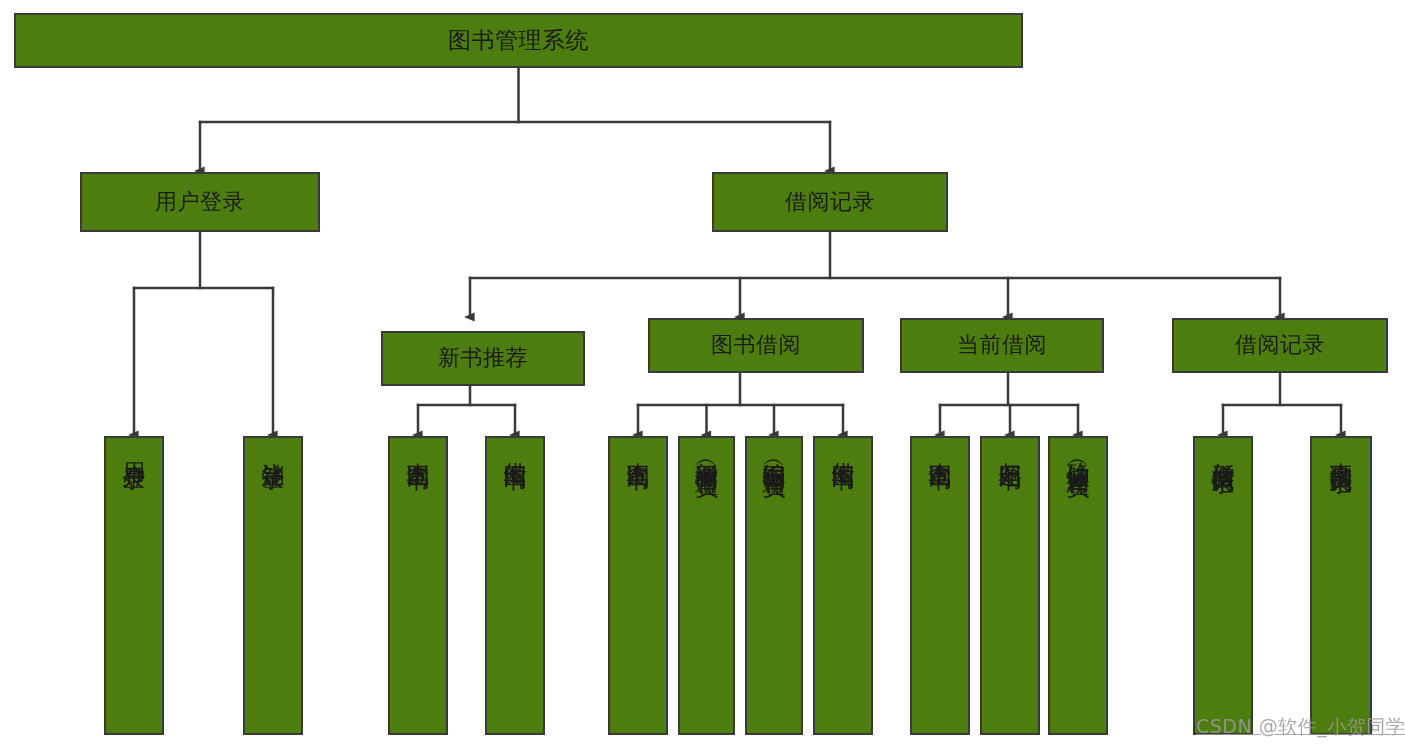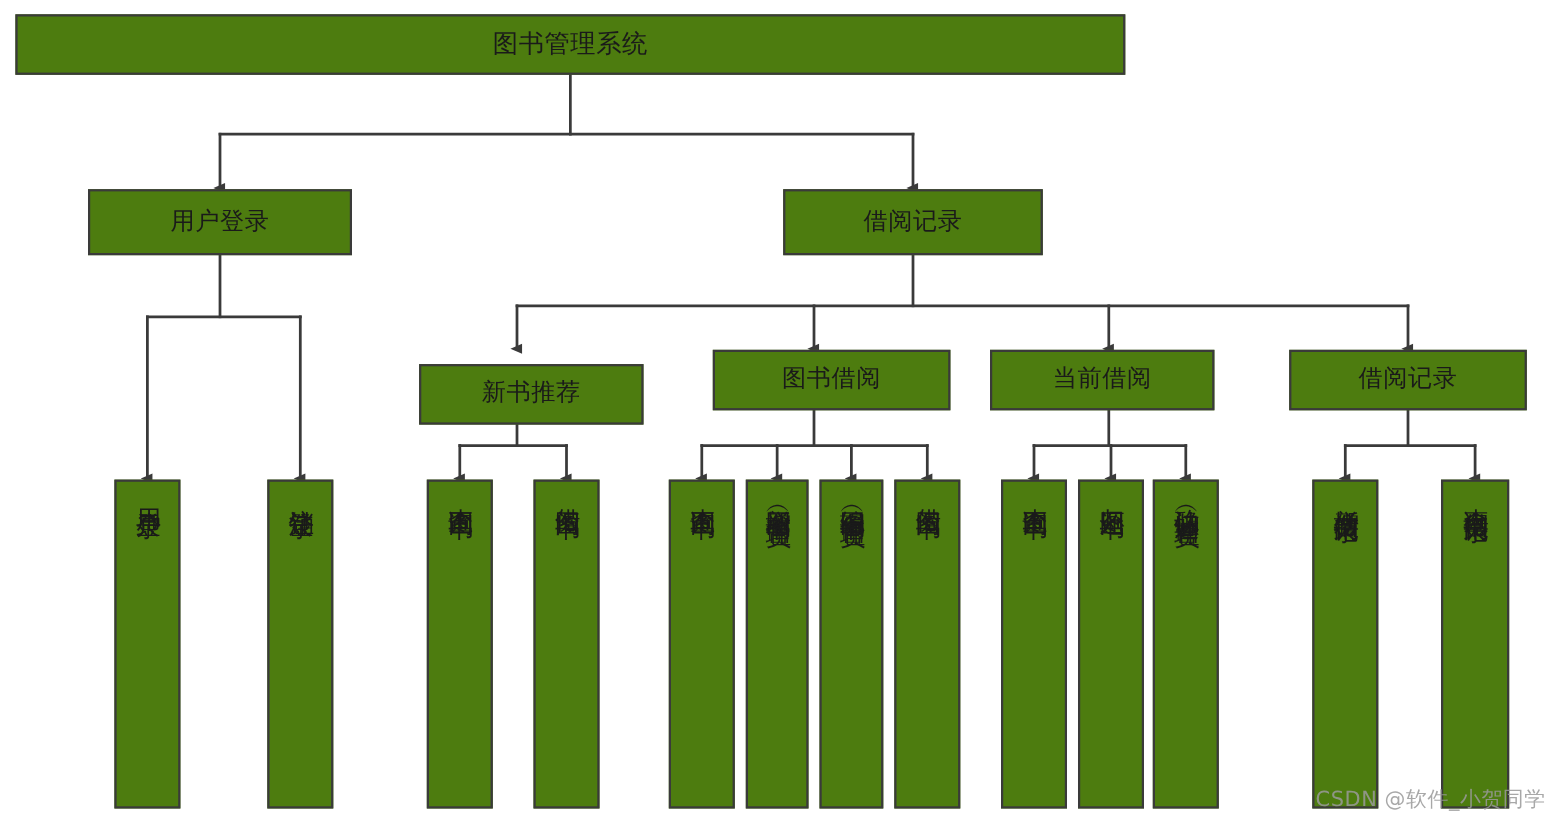--- a/index.html
+++ b/index.html
@@ -167,15 +167,15 @@
         <span class="label">确认归还（管理员）</span>
       </div>
       <div class="node vert" style="left: 1193px; top: 436px; width: 60px; height: 299px;">
         <span class="label">新增借阅记录</span>
       </div>
       <div class="node vert" style="left: 1310px; top: 436px; width: 62px; height: 299px;">
         <span class="label">查询借阅记录</span>
       </div>
     </div>
 
-  <div class="watermark" style="left: 1196px; top: 714px;">CSDN @软件_小贺同学</div>
+  <div class="watermark" style="left: 1196px; top: 714px; text-decoration: underline;">CSDN @软件_小贺同学</div>
 
 </div>
 
 </body></html>

